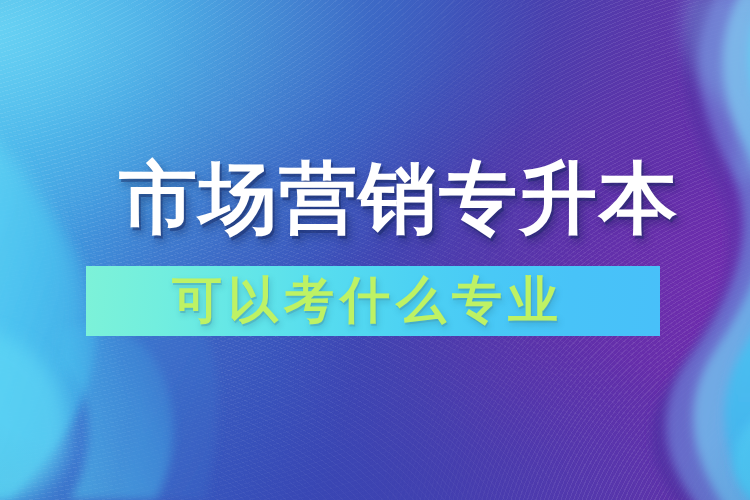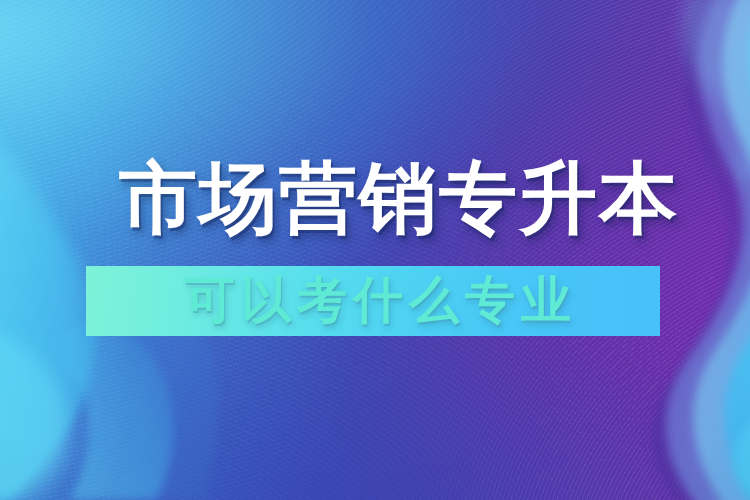--- a/index.html
+++ b/index.html
@@ -162,28 +162,28 @@
       #63e6e8 28%,
       #56dcef 42%,
       #4dd2f3 56%,
       #49c9f6 70%,
       #48c3f8 84%,
       #48c0f9 100%);
   }
 
   .subheadline {
     position: absolute;
-    left: 94px;
+    left: 81px;
     top: 266px;
     width: 574px;
     height: 68px;
     display: flex;
     align-items: center;
     justify-content: center;
-    color: #5eead4;
+    color: #bef264;
     font-size: 50px;
     font-weight: bold;
     letter-spacing: 6px;
     white-space: nowrap;
     text-shadow:
        1px 2px 0 rgba(72, 150, 170, 0.40),
        2px 4px 6px rgba(40, 120, 150, 0.32);
   }
 </style>
 </head>

